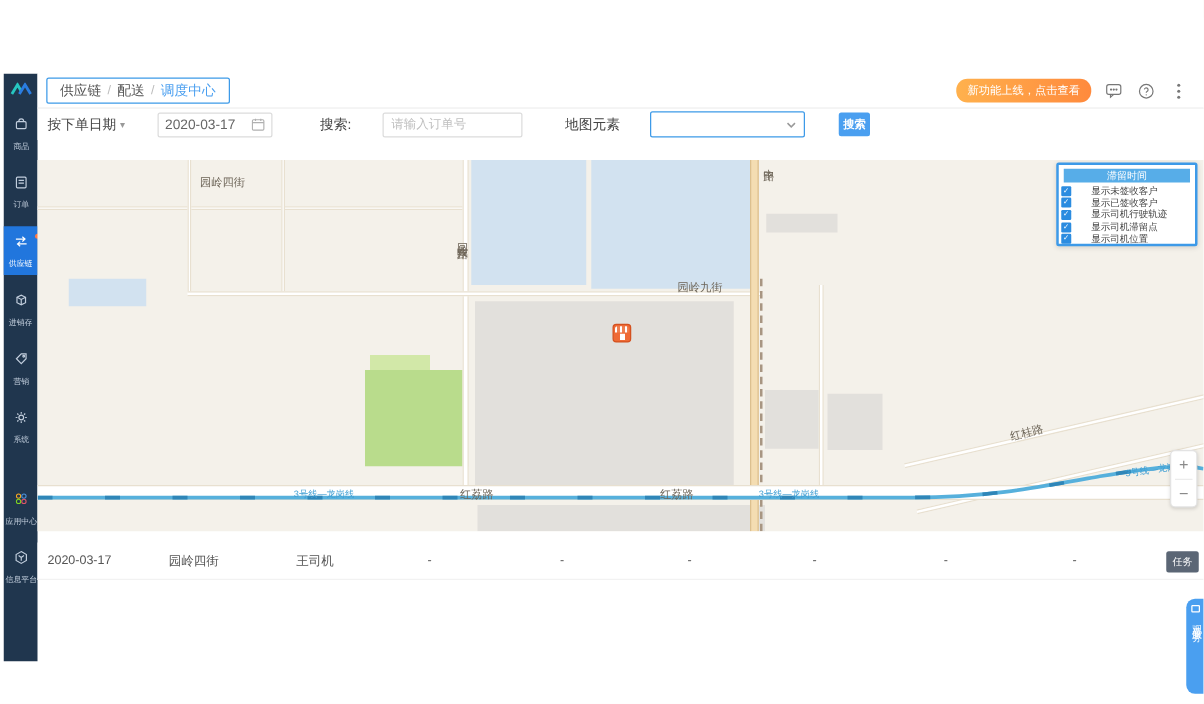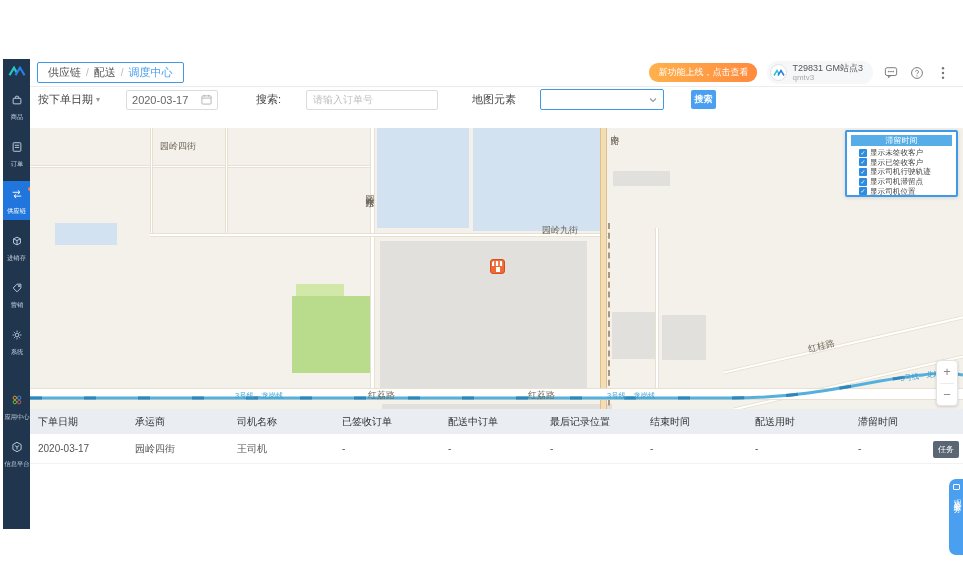--- a/index.html
+++ b/index.html
@@ -30,21 +30,21 @@
   .acct-name { font-size:9px; color:#555; line-height:10px; white-space:nowrap; }
   .acct-sub { font-size:8px; color:#aaa; line-height:9px; }
   .tool-icon { width:16px; height:16px; display:flex; align-items:center; justify-content:center; color:#777; cursor:pointer; }
 
   
   .filterbar { position:absolute; left:30px; top:73px; width:933px; height:25px; background:#fff; display:flex; align-items:center; font-size:11px; color:#444;gap:20px; }
   .f-lbl { margin-left:8px; display:flex; align-items:center; gap:3px; white-space:nowrap; cursor:pointer; }
   .caret { font-size:8px; color:#999; }
   .date-box { margin-left:6px; width:92px; height:20px; border:1px solid #dcdcdc; border-radius:2px; display:flex; align-items:center; justify-content:space-between; padding:0 5px; color:#666; cursor:pointer; }
   .search-lbl { margin-left:18px; white-space:nowrap; }
-  .order-input { margin-left:5px; width:132px; height:20px; border:1px solid #dcdcdc; border-radius:2px; font-size:10px; padding:0 6px; color:#666; font-family:"Liberation Sans",sans-serif; }
+  .order-input { margin-left:5px; width:112px; height:20px; border:1px solid #dcdcdc; border-radius:2px; font-size:10px; padding:0 6px; color:#666; font-family:"Liberation Sans",sans-serif; }
   .order-input::placeholder { color:#bfbfbf; }
   .driver-lbl { margin-left:14px; white-space:nowrap; }
   .driver-select { margin-left:4px; width:124px; height:21px; border:1px solid #3d9ae8; border-radius:2px; background:#fff; display:flex; align-items:center; justify-content:flex-end; padding:0 6px; cursor:pointer; }
   .btn-search { margin-left:7px; width:25px; height:19px; background:#4a9ff0; color:#fff; border:none; border-radius:2px; font-size:9px; cursor:pointer; font-family:"Liberation Sans",sans-serif;font-weight:bold; }
 
   
   .map { position:absolute; left:30px; top:114px; width:933px; height:297px; background:#f4f1ea; overflow:hidden; }
   .blk { position:absolute; }
   .b-blue { background:#d2e2f0; }
   .b-gray { background:#e2e0dc; }
@@ -57,21 +57,21 @@
   .road-diag { position:absolute; height:4px; background:#fff; border-top:1px solid #e8e0d0; border-bottom:1px solid #e8e0d0; }
   .street-lbl { position:absolute; font-size:9px; color:#6d6558; white-space:nowrap; }
   .street-v { writing-mode:vertical-rl; letter-spacing:1px; }
   .metro-lbl { position:absolute; font-size:8px; color:#3f9ed3; white-space:nowrap; transform:scale(.92); }
   .shop-marker { position:absolute; left:460px; top:131px; width:15px; height:15px; background:#ef6a35; border-radius:3px; border:1px solid #d4511f; }
   .shop-marker:before { content:""; position:absolute; left:1px; top:1px; right:1px; height:5px; background:repeating-linear-gradient(90deg,#fff 0 2px,#ef7f50 2px 4px); border-radius:2px 2px 0 0; }
   .shop-marker:after { content:""; position:absolute; left:5px; bottom:1px; width:4px; height:5px; background:#fff; }
 
   .map-panel { position:absolute; left:815px; top:2px; width:113px; height:67px; background:#fff; border:2px solid #3d9ae8; border-radius:2px; box-shadow:0 1px 4px rgba(0,0,0,.12); }
   .map-panel-title { margin:3px 4px 2px; height:11px; background:#57ade8; color:#fff; font-size:8px; line-height:11px; text-align:center; }
-  .panel-opt { display:flex; align-items:center; gap:3px; padding:0 12px; height:9.6px; cursor:pointer; }
+  .panel-opt { display:flex; align-items:center; gap:16px; padding:0 2px; height:9.6px; cursor:pointer; }
   .cb { width:8px; height:8px; background:#2b8ce0; border-radius:1px; color:#fff; font-size:6px; line-height:8px; text-align:center; flex:none; }
   .cb:after { content:"✓"; }
   .panel-opt .txt { font-size:8px; color:#444; white-space:nowrap; transform:scale(.95); transform-origin:left; }
 
   .zoom-ctrl { position:absolute; left:906px; top:232px; width:22px; height:46px; background:#fff; border:1px solid #e3e3e3; border-radius:4px; box-shadow:0 1px 3px rgba(0,0,0,.15); display:flex; flex-direction:column; }
   .zoom-btn { flex:1; display:flex; align-items:center; justify-content:center; font-size:13px; color:#8a8a8a; cursor:pointer; }
   .zoom-div { height:1px; background:#ececec; margin:0 3px; }
 
   
   .tbl-head, .tbl-row { position:absolute; left:30px; width:933px; display:grid; grid-template-columns:97px 102px 105px 106px 102px 100px 105px 103px auto; align-items:center; }
@@ -166,32 +166,20 @@
   <header class="topbar">
     <div class="crumb-box">
       <span>供应链</span>
       <span class="sep">/</span>
       <span>配送</span>
       <span class="sep">/</span>
       <span class="crumb-current">调度中心</span>
     </div>
     <div class="top-right">
       <span class="promo-pill">新功能上线，点击查看</span>
-      <div class="account">
-        <span class="avatar">
-          <svg width="12" height="8" viewBox="0 0 24 14" fill="none">
-              <path d="M2 12 L8 2 L12 9" stroke="#27c6c1" stroke-width="3"></path>
-              <path d="M10 12 L16 2 L22 12" stroke="#2a7de1" stroke-width="3"></path>
-            </svg>
-        </span>
-        <span>
-          <div class="acct-name">T29831 GM站点3</div>
-          <div class="acct-sub">qmtv3</div>
-        </span>
-      </div>
       <span class="tool-icon">
         <svg width="14" height="13" viewBox="0 0 16 15" fill="none" stroke="#777" stroke-width="1.1">
             <rect x="1.5" y="2" width="13" height="9" rx="2"></rect>
             <path d="M5 11 L5 13.5 L8 11"></path>
             <circle cx="5.5" cy="6.5" r="0.5" fill="#777"></circle>
             <circle cx="8" cy="6.5" r="0.5" fill="#777"></circle>
             <circle cx="10.5" cy="6.5" r="0.5" fill="#777"></circle>
           </svg>
       </span>
       <span class="tool-icon">
@@ -304,31 +292,20 @@
       </label>
     </div>
 
     <div class="zoom-ctrl">
       <div class="zoom-btn">+</div>
       <div class="zoom-div"></div>
       <div class="zoom-btn">−</div>
     </div>
   </div>
 
-  <div class="tbl-head">
-    <div>下单日期</div>
-    <div>承运商</div>
-    <div>司机名称</div>
-    <div>已签收订单</div>
-    <div>配送中订单</div>
-    <div>最后记录位置</div>
-    <div>结束时间</div>
-    <div>配送用时</div>
-    <div>滞留时间</div>
-  </div>
   <div class="tbl-row">
     <div>2020-03-17</div>
     <div>园岭四街</div>
     <div>王司机</div>
     <div>-</div>
     <div>-</div>
     <div>-</div>
     <div>-</div>
     <div>-</div>
     <div>-</div>

